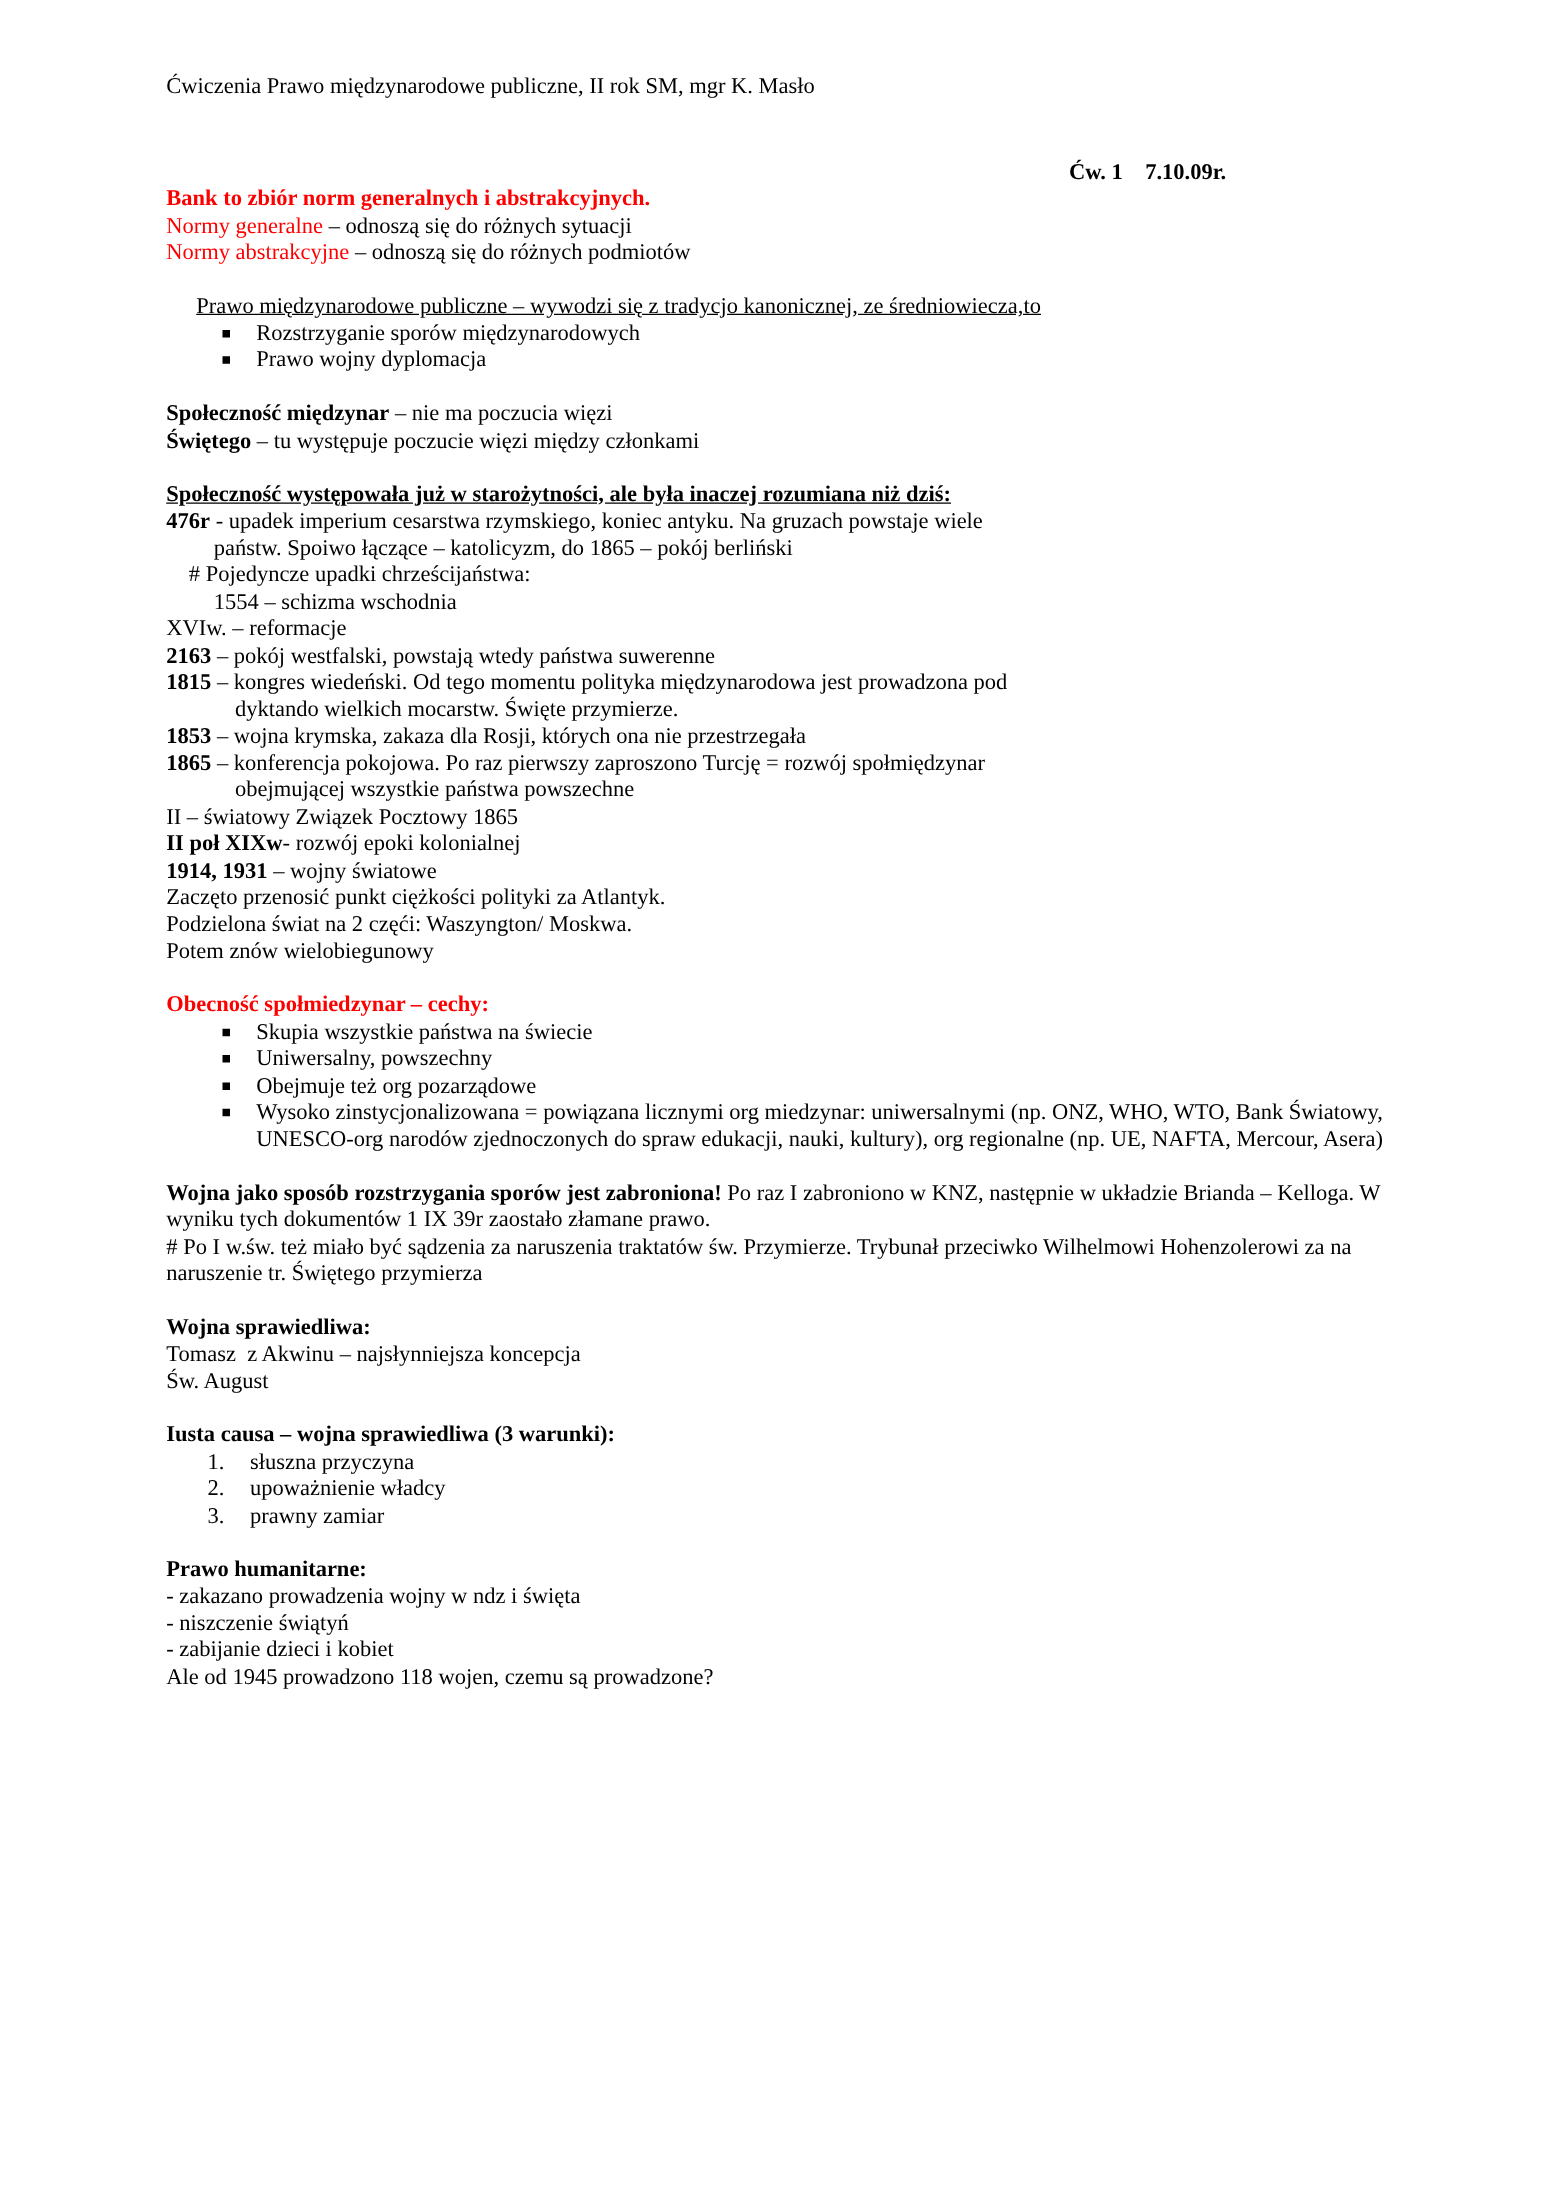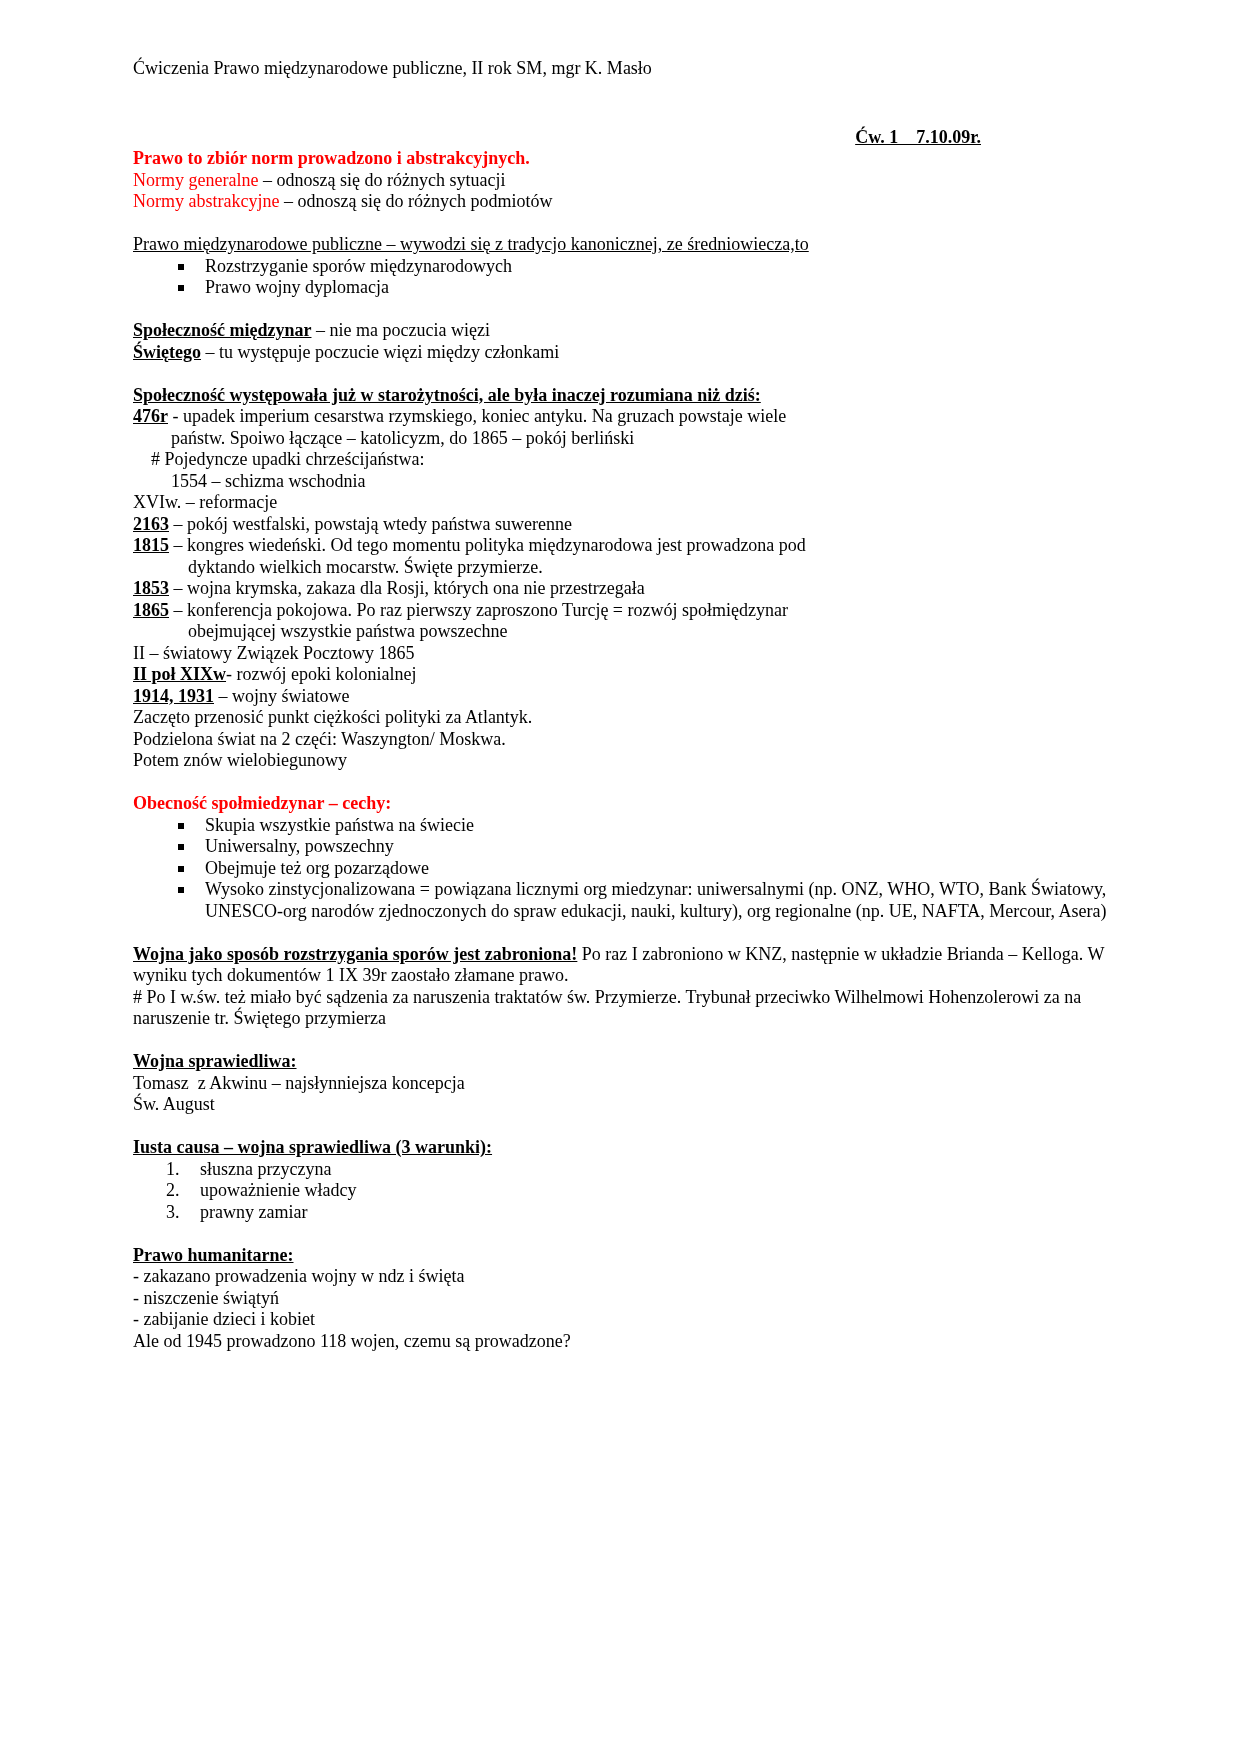--- a/index.html
+++ b/index.html
@@ -17,34 +17,34 @@
   .line { white-space:pre-wrap; min-height:21.5px; position:relative; }
   .blank { height:21.5px; }
   .right { text-align:right; padding-right:127px; }
   .ind1 { padding-left:18px; }
   .ind2 { padding-left:38px; }
   .ind3 { padding-left:55px; }
   .bullet { padding-left:72px; }
   .bullet-marker { position:absolute; left:45px; top:8px; width:6px; height:6px; background:#000000; display:block; }
   .num { padding-left:67px; }
   .num-marker { position:absolute; left:33px; top:0; }
-  .b  { font-weight:bold;text-decoration:underline; }
+  .b  { font-weight:bold; }
   .r  { color:#ff0000; }
   .rb { color:#ff0000; font-weight:bold; }
-  .u  { text-decoration:underline; }
+  .u  { text-decoration:underline;margin-left:24px; }
   .ub { text-decoration:underline; font-weight:bold; }
 </style>
 </head>
 <body>
 
 <div class="page">
   <div class="doc-header">Ćwiczenia Prawo międzynarodowe publiczne, II rok SM, mgr K. Masło</div>
   <div id="content" class="doc-content">
       <div class="line right"><span class="b">Ćw. 1    7.10.09r.</span></div>
-      <div class="line"><span class="rb">Prawo to zbiór norm prowadzono i abstrakcyjnych.</span></div>
+      <div class="line"><span class="rb">Bank to zbiór norm generalnych i abstrakcyjnych.</span></div>
       <div class="line"><span class="r">Normy generalne</span><span> – odnoszą się do różnych sytuacji</span></div>
       <div class="line"><span class="r">Normy abstrakcyjne</span><span> – odnoszą się do różnych podmiotów</span></div>
       <div class="blank"></div>
       <div class="line"><span class="u">Prawo międzynarodowe publiczne – wywodzi się z tradycjo kanonicznej, ze średniowiecza,to</span></div>
       <div class="line bullet"><span class="bullet-marker"></span><span>Rozstrzyganie sporów międzynarodowych</span></div>
       <div class="line bullet"><span class="bullet-marker"></span><span>Prawo wojny dyplomacja</span></div>
       <div class="blank"></div>
       <div class="line"><span class="b">Społeczność międzynar</span><span> – nie ma poczucia więzi</span></div>
       <div class="line"><span class="b">Świętego</span><span> – tu występuje poczucie więzi między członkami</span></div>
       <div class="blank"></div>

